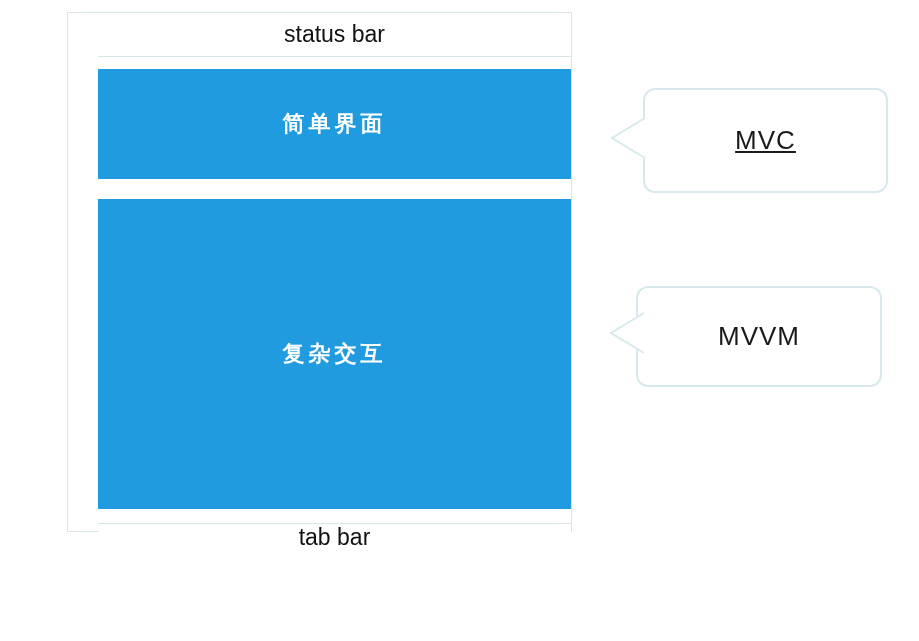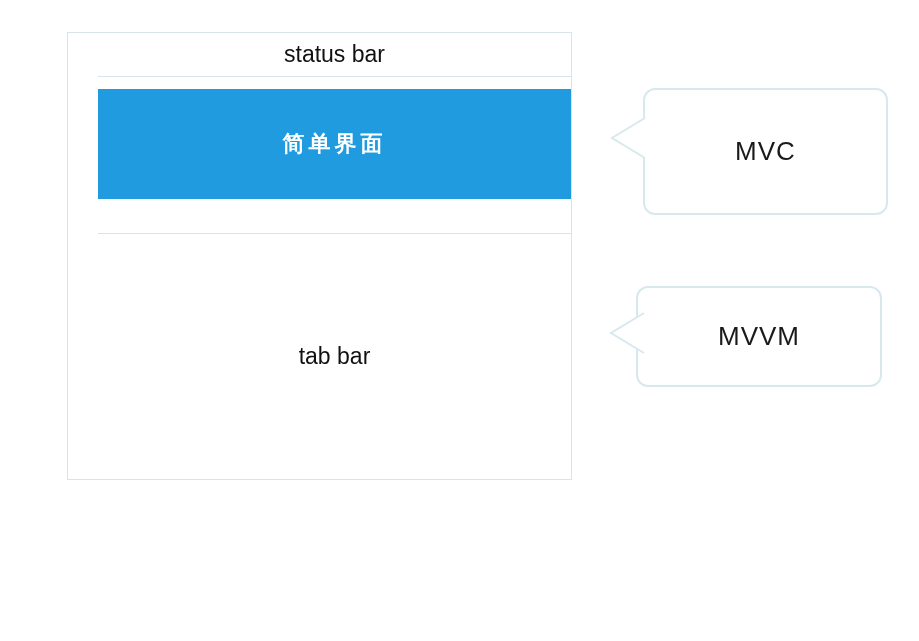--- a/index.html
+++ b/index.html
@@ -15,23 +15,23 @@
     overflow: hidden;
   }
   .diagram {
     position: absolute;
     inset: 0;
   }
   
   .phone {
     position: absolute;
     left: 67px;
-    top: 32px;
+    top: 12px;
     width: 505px;
-    height: 448px;
+    height: 520px;
     box-sizing: border-box;
     border: 1px solid var(--frame-border, #d7e4e8);
     background: #ffffff;
     display: flex;
     flex-direction: column;
     padding-left: 30px;
   }
   .status-bar {
     flex: 0 0 44px;
     box-sizing: border-box;
@@ -78,21 +78,21 @@
     border: 2px solid var(--callout-border, #d8e9ed);
     border-radius: 12px;
     display: flex;
     align-items: center;
     justify-content: center;
     font-size: 26px;
     letter-spacing: 1px;
     color: #1a1a1a;
     z-index: 1;
   }
-  .callout-mvc  { left: 643px; top: 88px;  width: 245px; height: 127px; }
+  .callout-mvc  { left: 643px; top: 88px;  width: 245px; height: 105px; text-decoration: underline; }
   .callout-mvvm { left: 636px; top: 286px; width: 246px; height: 101px; }
   .callout-tail {
     position: absolute;
     width: 37px;
     height: 44px;
     z-index: 2;
     color: var(--callout-border, #d8e9ed);
   }
   .tail-mvc  { left: 609px; top: 116px; }
   .tail-mvvm { left: 608px; top: 311px; }
@@ -109,20 +109,23 @@
     </div>
 
     <div class="gap-a"></div>
 
     <div class="screen-section section-simple">
       <span>简单界面</span>
     </div>
 
     <div class="gap-b"></div>
 
+    <div class="screen-section section-complex">
+      <span>复杂交互</span>
+    </div>
 
     <div class="gap-c"></div>
 
     <div class="tab-bar">
       <span>tab bar</span>
     </div>
   </div>
 
   <div class="callout callout-mvc">
     <span>MVC</span>

